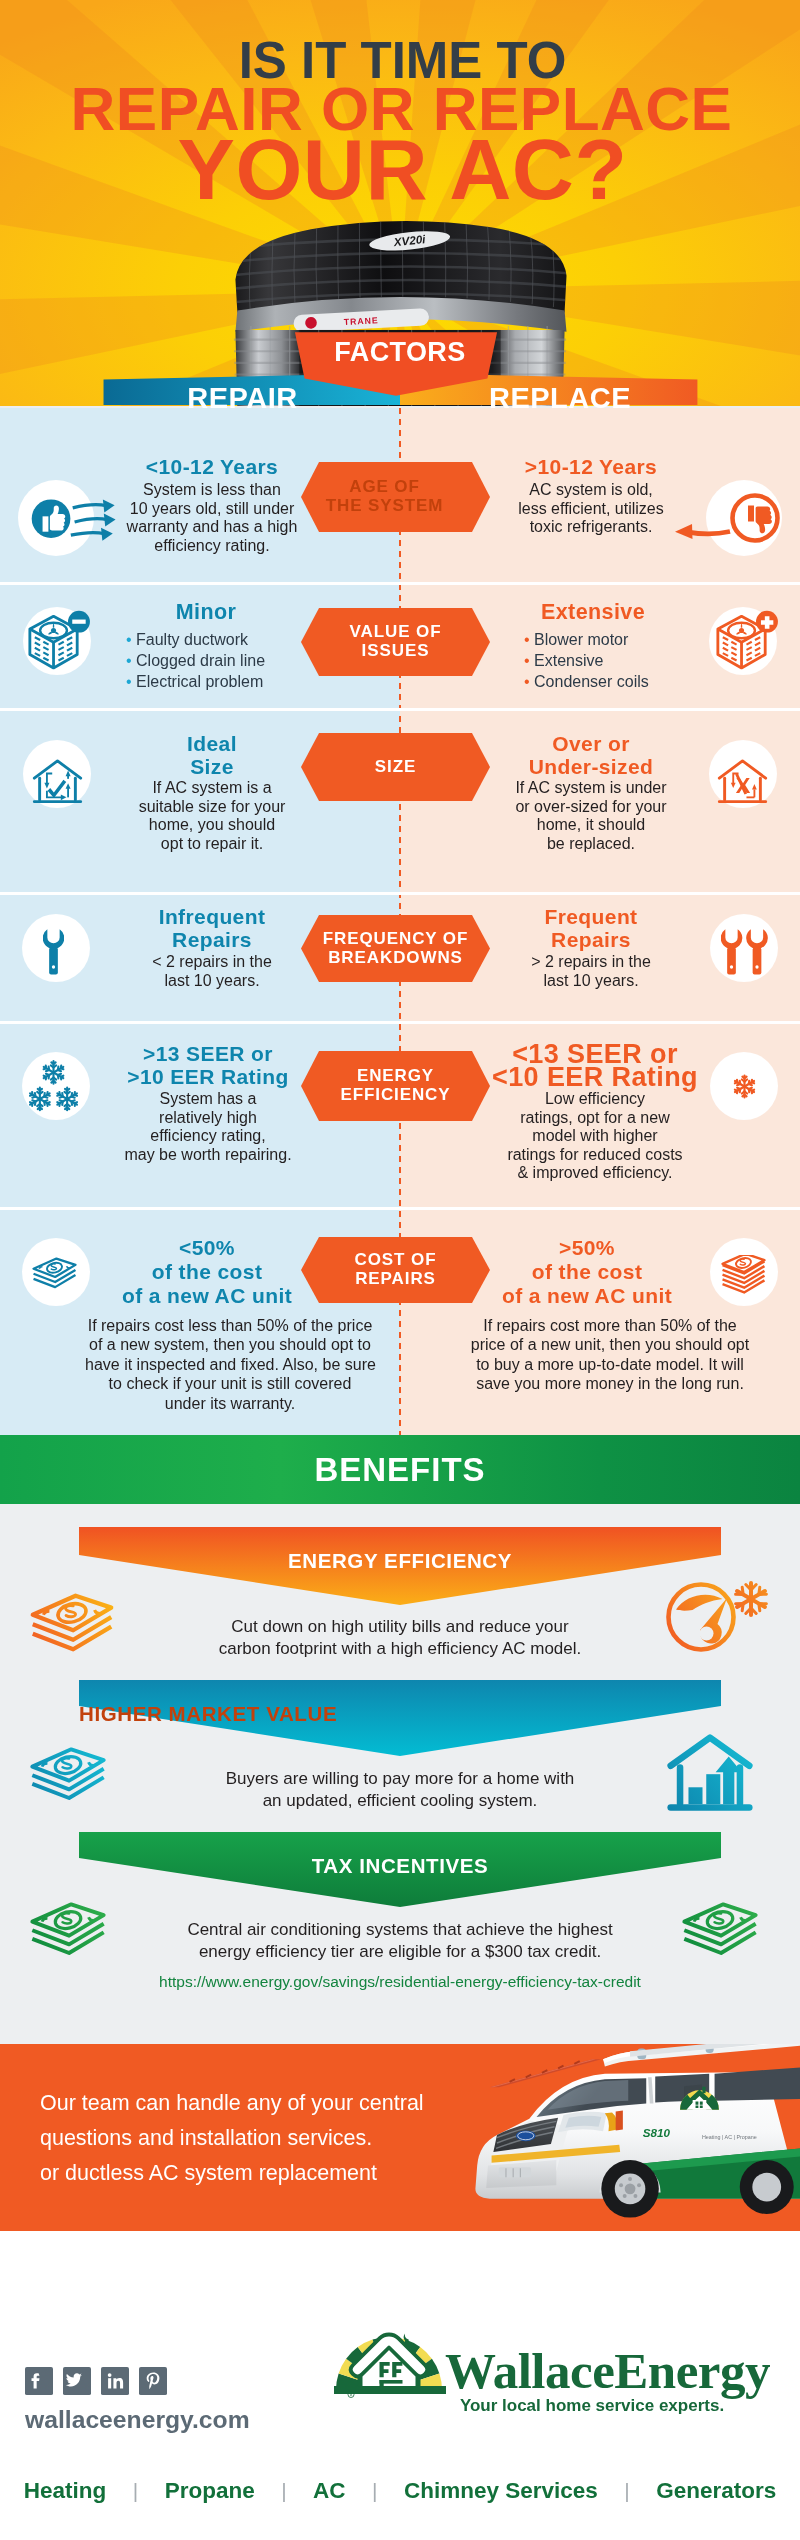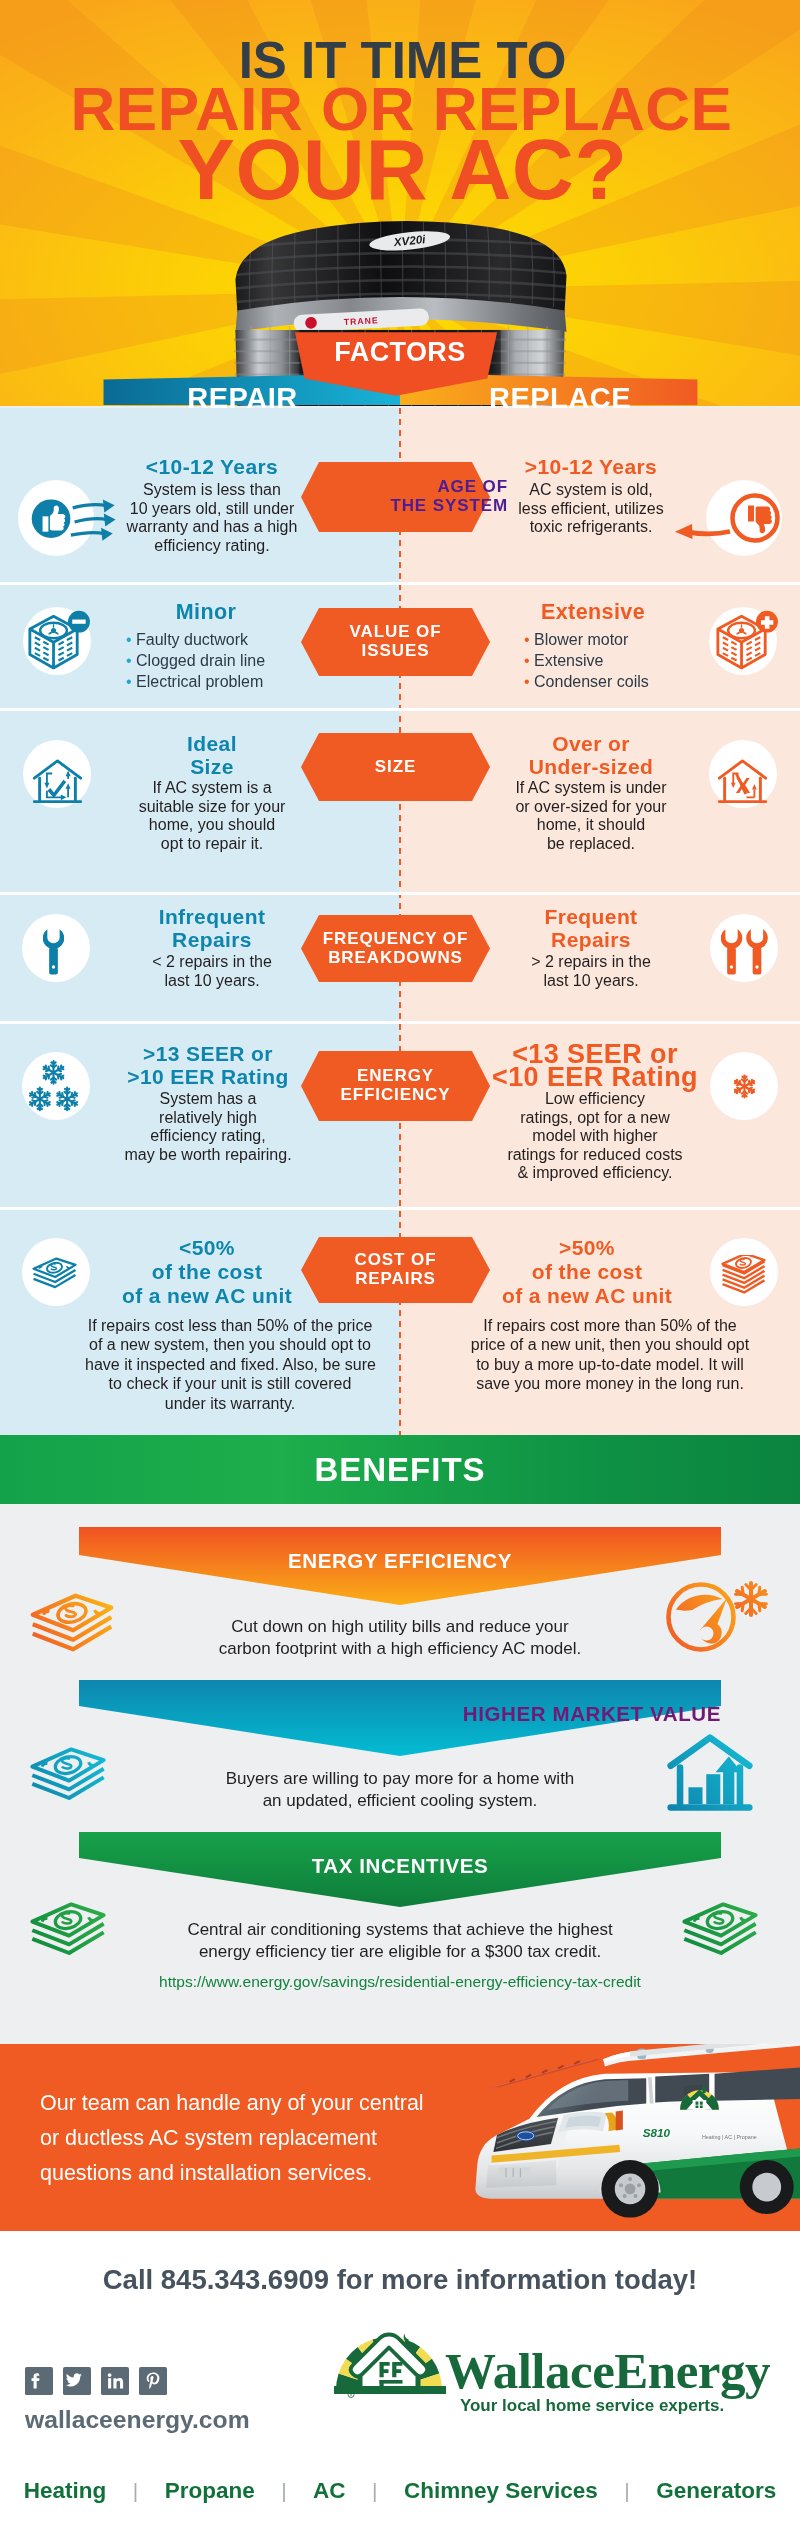--- a/index.html
+++ b/index.html
@@ -544,21 +544,21 @@
           <path d="M4 38.5 L38 51.5 L70 32.5"></path>
           <path d="M4 46.0 L38 59.0 L70 40.0"></path>
         </g>
 <path d="M4 14 L40 -2 L70 8 L38 27 Z" fill="none" stroke="#F05A23" stroke-width="3.8" stroke-linejoin="round"></path>
 <ellipse cx="37" cy="12.5" rx="12" ry="7.5" fill="none" stroke="#F05A23" stroke-width="3" transform="rotate(-14 37 12.5)"></ellipse>
 <path d="M38 6.5 c-5 -1 -8 1.5 -5.5 3.5 c2.5 2 8 1.5 7.5 3.8 c-0.5 2.3 -5.5 2.4 -8 0.8" stroke="#F05A23" stroke-width="2.4" fill="none" stroke-linecap="round"></path>
 </svg></div>
 <svg style="position:absolute;left:301px;top:462px;" width="189" height="70" viewBox="0 0 189 70">
       <path d="M0 35.0 L18 0 L171 0 L189 35.0 L171 70 L18 70 Z" fill="#F05A23"></path>
     </svg>
-<div style="position:absolute;left:319px;top:477.2px;width:189px;text-align:right;color:#4c1d95;font-weight:bold;font-size:17px;line-height:19.3px;letter-spacing:0.9px;">
+<div style="position:absolute;left:290px;top:477.2px;width:189px;text-align:center;color:#c2410c;font-weight:bold;font-size:17px;line-height:19.3px;letter-spacing:0.9px;">
   <div>AGE OF</div>
   <div>THE SYSTEM</div>
 </div>
 <svg style="position:absolute;left:301px;top:608px;" width="189" height="68" viewBox="0 0 189 68">
       <path d="M0 34.0 L18 0 L171 0 L189 34.0 L171 68 L18 68 Z" fill="#F05A23"></path>
     </svg>
 <div style="position:absolute;left:301px;top:622.2px;width:189px;text-align:center;color:#fff;font-weight:bold;font-size:17px;line-height:19.3px;letter-spacing:0.9px;">
   <div>VALUE OF</div>
   <div>ISSUES</div>
 </div>
@@ -719,21 +719,21 @@
 <div style="position:absolute;left:79px;top:1549px;width:642px;text-align:center;color:#fff;font-weight:bold;font-size:20.5px;letter-spacing:0.6px;">ENERGY EFFICIENCY</div>
 <svg style="position:absolute;left:79px;top:1680px;" width="642" height="76" viewBox="0 0 642 76">
       <defs>
         <linearGradient id="bGrad" x1="0" y1="0" x2="0" y2="1">
           <stop offset="0" stop-color="#0E86AE"></stop>
           <stop offset="1" stop-color="#03BCD3"></stop>
         </linearGradient>
       </defs>
       <path d="M0 0 L642 0 L642 26 L321 76 L0 26 Z" fill="url(#bGrad)"></path>
     </svg>
-<div style="position:absolute;left:79px;top:1702px;width:642px;text-align:right;color:#701a75;font-weight:bold;font-size:20.5px;letter-spacing:0.6px;">HIGHER MARKET VALUE</div>
+<div style="position:absolute;left:79px;top:1702px;width:642px;text-align:left;color:#c2410c;font-weight:bold;font-size:20.5px;letter-spacing:0.6px;">HIGHER MARKET VALUE</div>
 <svg style="position:absolute;left:79px;top:1832px;" width="642" height="75" viewBox="0 0 642 75">
       <defs>
         <linearGradient id="gGrad" x1="0" y1="0" x2="0" y2="1">
           <stop offset="0" stop-color="#17A24A"></stop>
           <stop offset="1" stop-color="#0E7C3A"></stop>
         </linearGradient>
       </defs>
       <path d="M0 0 L642 0 L642 26 L321 75 L0 26 Z" fill="url(#gGrad)"></path>
     </svg>
 <div style="position:absolute;left:79px;top:1854px;width:642px;text-align:center;color:#fff;font-weight:bold;font-size:20.5px;letter-spacing:0.6px;">TAX INCENTIVES</div>
@@ -864,22 +864,22 @@
 <g fill="url(#hchart)">
 <rect x="24" y="58" width="15" height="18"></rect>
 <rect x="43" y="44" width="15" height="32"></rect>
 </g>
 <path d="M61 76 L61 42 L53 42 L67 25 L81 42 L73 42 L73 76 Z" fill="url(#hchart)"></path>
 </svg></div>
 
 <div class="cta">
   <div class="ctext">
     <div>Our team can handle any of your central</div>
+    <div>questions and installation services.</div>
     <div>or ductless AC system replacement</div>
-    <div>questions and installation services.</div>
   </div>
   <svg style="position:absolute;left:470px;top:-34px;" width="330" height="230" viewBox="0 0 367 230">
   <defs>
     <linearGradient id="vanBody" gradientUnits="userSpaceOnUse" x1="0" y1="60" x2="0" y2="200">
       <stop offset="0" stop-color="#ffffff"></stop>
             <stop offset="0.45" stop-color="#f7f8f9"></stop>
       <stop offset="0.78" stop-color="#e2e4e6"></stop>
             <stop offset="1" stop-color="#c6c9cc"></stop>
     </linearGradient>
     <linearGradient id="vanGlass" gradientUnits="userSpaceOnUse" x1="40" y1="55" x2="110" y2="115">
@@ -982,21 +982,20 @@
     <path d="M47 47 h8 v9 h-8 z M59 47 h8 v9 h-8 z M47 58 h8 v7 h-8 z M59 58 h8 v7 h-8 z" fill="#17683A"></path>
     <rect x="66" y="6" width="9" height="18" fill="#17683A"></rect>
   </g>
   <text x="192" y="128" font-family="Liberation Sans, sans-serif" font-size="13" font-weight="bold" font-style="italic" fill="#11793B">S810</text>
   <text x="258" y="131" font-family="Liberation Sans, sans-serif" font-size="6" fill="#70767c">Heating | AC | Propane</text>
   </svg>
 
 </div>
 
 <div class="footer"></div>
-<div class="callline">Call 845.343.6909 for more information today!</div>
 <div class="wsite">wallaceenergy.com</div>
 
 <svg class="soc" style="left:25px;" width="28" height="28" viewBox="0 0 30 30">
       <rect width="30" height="30" rx="2" fill="#5C6A75"></rect>
       <path d="M15.5 9.5 h-2.1 c-0.6 0-0.9 0.3-0.9 0.9 v1.6 h3 l-0.4 3.1 h-2.6 V23 H9.2 v-7.9 H7 V12 h2.2 v-1.9 c0-2.2 1.3-3.4 3.3-3.4 c0.95 0 1.8 0.07 2.05 0.1 z" fill="#fff"></path>
     </svg>
 <svg class="soc" style="left:63px;" width="28" height="28" viewBox="0 0 30 30">
       <rect width="30" height="30" rx="2" fill="#5C6A75"></rect>
       <path d="M24 9.6 c-0.8 0.36-1.7 0.6-2.6 0.7 c0.95-0.57 1.66-1.46 2-2.53 c-0.88 0.52-1.86 0.9-2.9 1.1 c-0.83-0.88-2-1.43-3.3-1.43 c-2.5 0-4.53 2.03-4.53 4.53 c0 0.36 0.04 0.7 0.12 1.03 c-3.77-0.19-7.1-2-9.34-4.74 c-0.39 0.67-0.61 1.45-0.61 2.28 c0 1.57 0.8 2.96 2.02 3.77 c-0.74-0.02-1.44-0.23-2.05-0.57 v0.06 c0 2.2 1.56 4.03 3.63 4.45 c-0.38 0.1-0.78 0.16-1.2 0.16 c-0.29 0-0.57-0.03-0.85-0.08 c0.58 1.8 2.25 3.11 4.23 3.15 c-1.55 1.21-3.5 1.94-5.63 1.94 c-0.37 0-0.72-0.02-1.08-0.06 c2 1.28 4.38 2.03 6.93 2.03 c8.32 0 12.87-6.89 12.87-12.87 l-0.02-0.59 c0.89-0.64 1.65-1.43 2.26-2.33 z" fill="#fff" transform="translate(1.5,1) scale(0.78)"></path>
     </svg>

